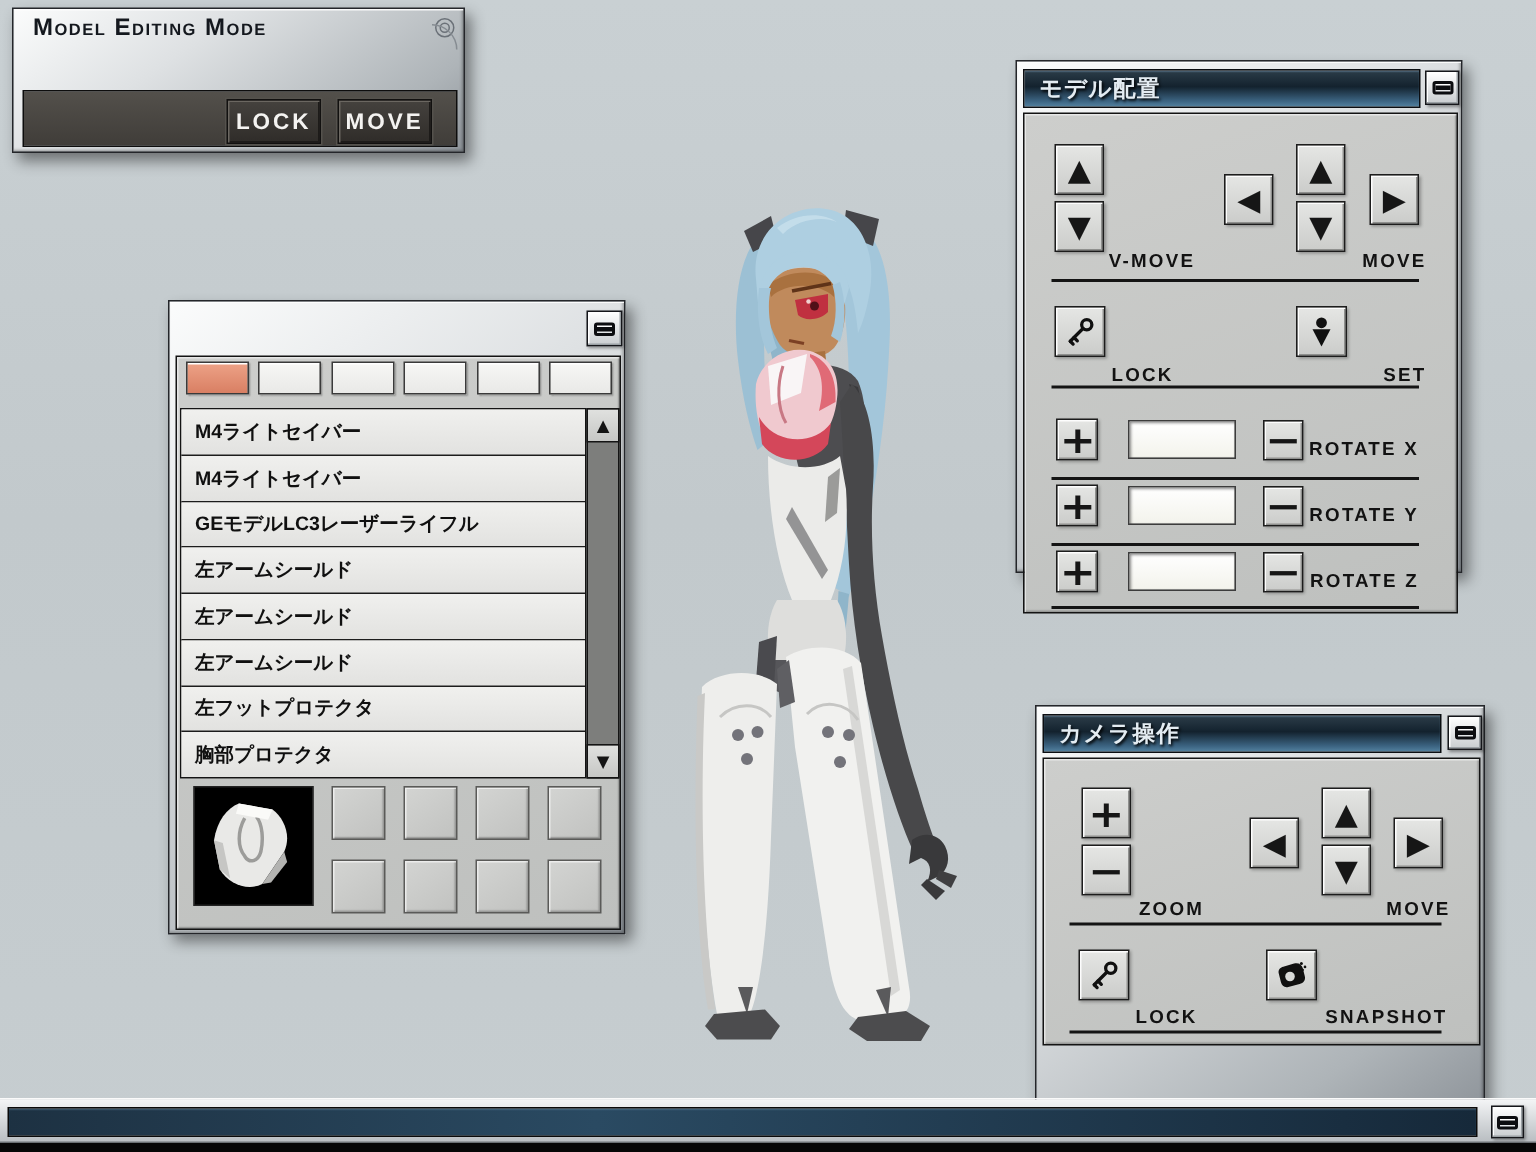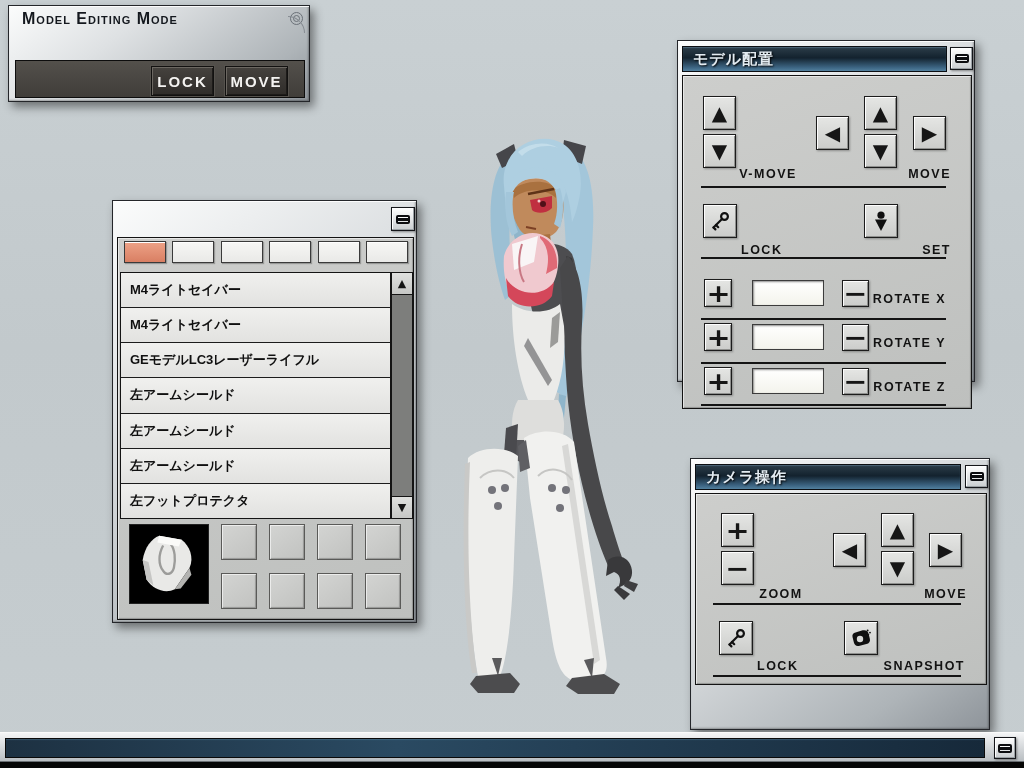--- a/index.html
+++ b/index.html
@@ -193,20 +193,21 @@
     <div class="tab" style="left:253px;top:40px;"></div>
 
     <div class="list" style="left:7px;top:71px;width:271px;height:247px;">
       <div class="lrow">M4ライトセイバー</div>
       <div class="lrow">M4ライトセイバー</div>
       <div class="lrow">GEモデルLC3レーザーライフル</div>
       <div class="lrow">左アームシールド</div>
       <div class="lrow">左アームシールド</div>
       <div class="lrow">左アームシールド</div>
       <div class="lrow">左フットプロテクタ</div>
+      <div class="lrow">胸部プロテクタ</div>
     </div>
 
     <div class="sb" style="left:278px;top:71px;width:22px;height:247px;">
       <div class="sbtn" style="top:-1px;">
         <span class="glyph" style="font-size:11px;">▲</span>
       </div>
       <div class="sbtn" style="bottom:-1px;">
         <span class="glyph" style="font-size:11px;">▼</span>
       </div>
     </div>
@@ -307,21 +308,21 @@
       <span class="pm">+</span>
       </div>
     <input class="field" style="left: 74px; top: 327px; width: 72px; height: 26px;" value="">
     <div class="btn" style="left:164px;top:327px;width:27px;height:27px;">
       <span class="pm">−</span>
       </div>
     <div class="tech" style="left:178px;top:339px;width:90px;text-align:right;">ROTATE Z</div>
     <div class="hr" style="left:23px;top:363px;width:245px;"></div>
   </div>
 
-  <div class="panel" style="left:690px;top:458px;width:300px;height:272px;">
+  <div class="panel" style="left:690px;top:470px;width:300px;height:272px;">
     <div class="titlebar" style="left:4px;top:5px;width:266px;height:26px;">
       <span>カメラ操作</span>
     </div>
     <div class="minbtn" style="left:274px;top:6px;width:23px;height:23px;">
       <span class="minslot"></span>
     </div>
     <div class="pbody" style="left:4px;top:34px;width:292px;height:192px;"></div>
 
     <div class="btn" style="left:30px;top:54px;width:33px;height:34px;">
       <span class="pm">+</span>

